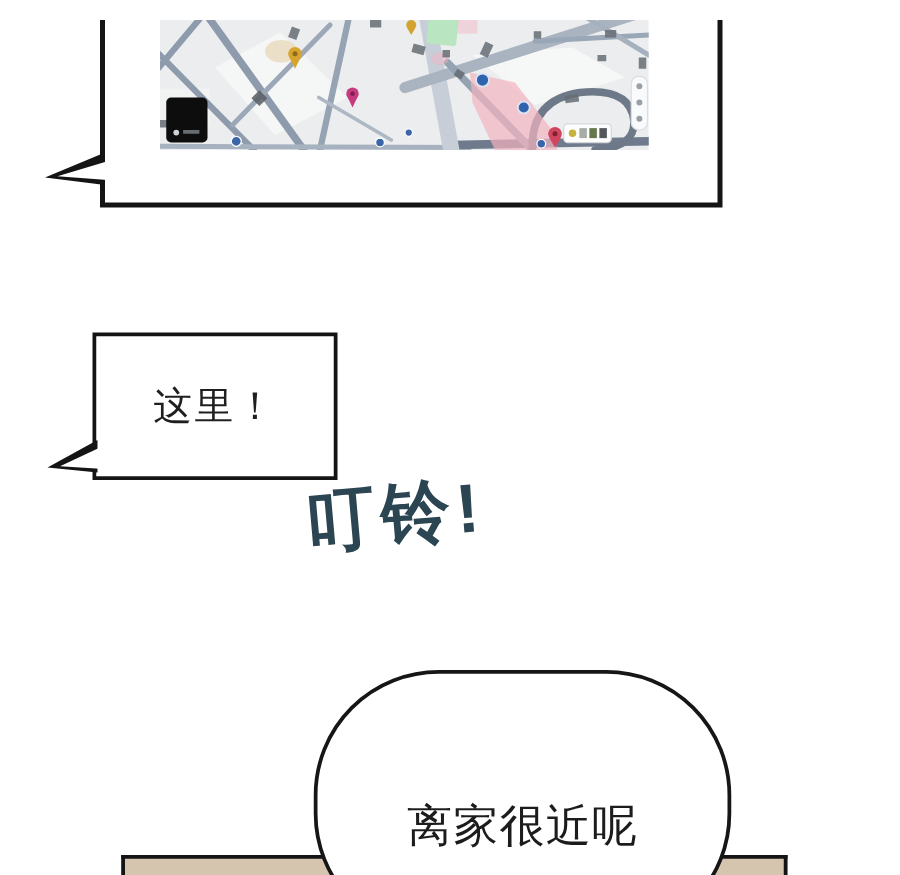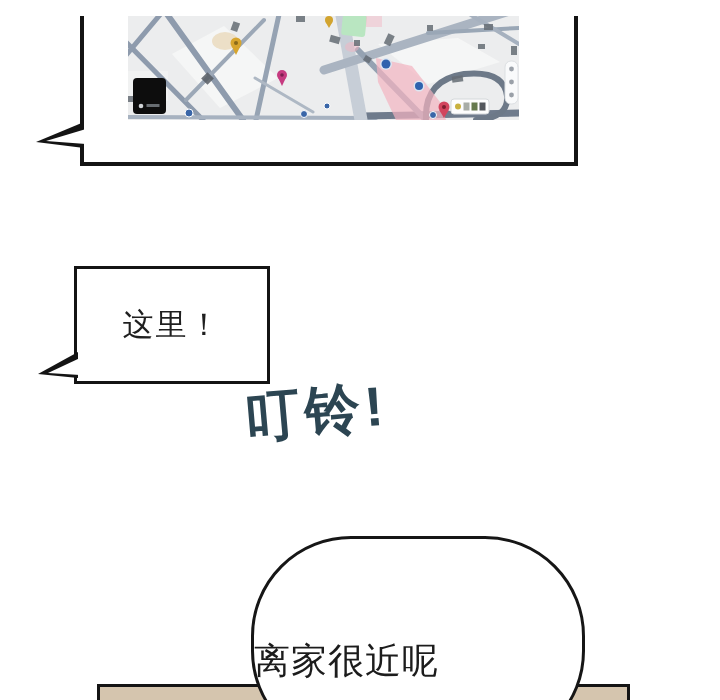--- a/index.html
+++ b/index.html
@@ -37,21 +37,21 @@
     position:absolute;left:97px;top:668px;width:533px;height:40px;
     border:3px solid #141414;border-bottom:none;box-sizing:border-box;z-index:2;
   }
   
   .bubble-big{
     position:absolute;left:251px;top:520px;width:334px;height:215px;
     background:#ffffff;border:3px solid #161616;border-radius:100px;
     box-sizing:border-box;z-index:4;
   }
   .bubble-big .big-text{
-    position:absolute;top:98px;left:0;width:100%;text-align:left;
+    position:absolute;top:98px;left:0;width:100%;text-align:center;
     font-size:36px;color:#1c1c1c;letter-spacing:1px;
   }
 </style>
 </head>
 <body>
 
 <div class="page">
 
   <div class="bubble-top"></div>
 

